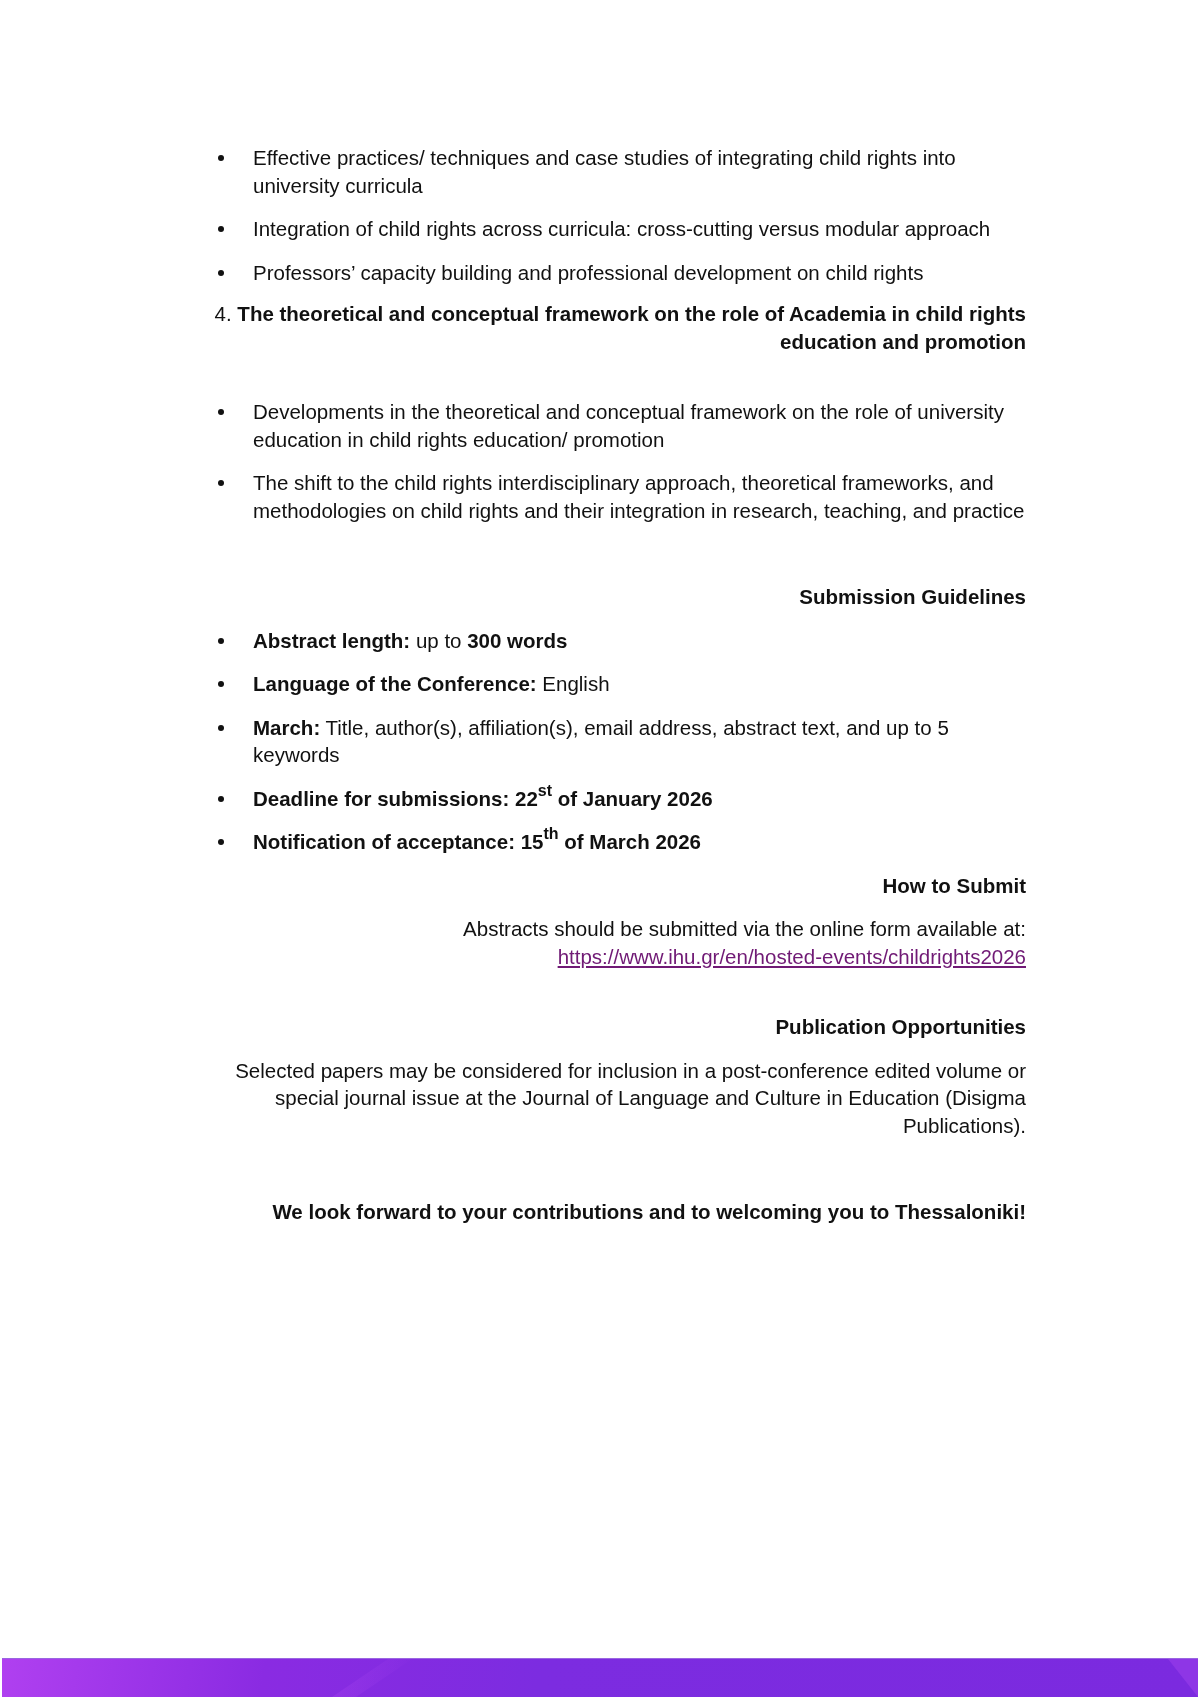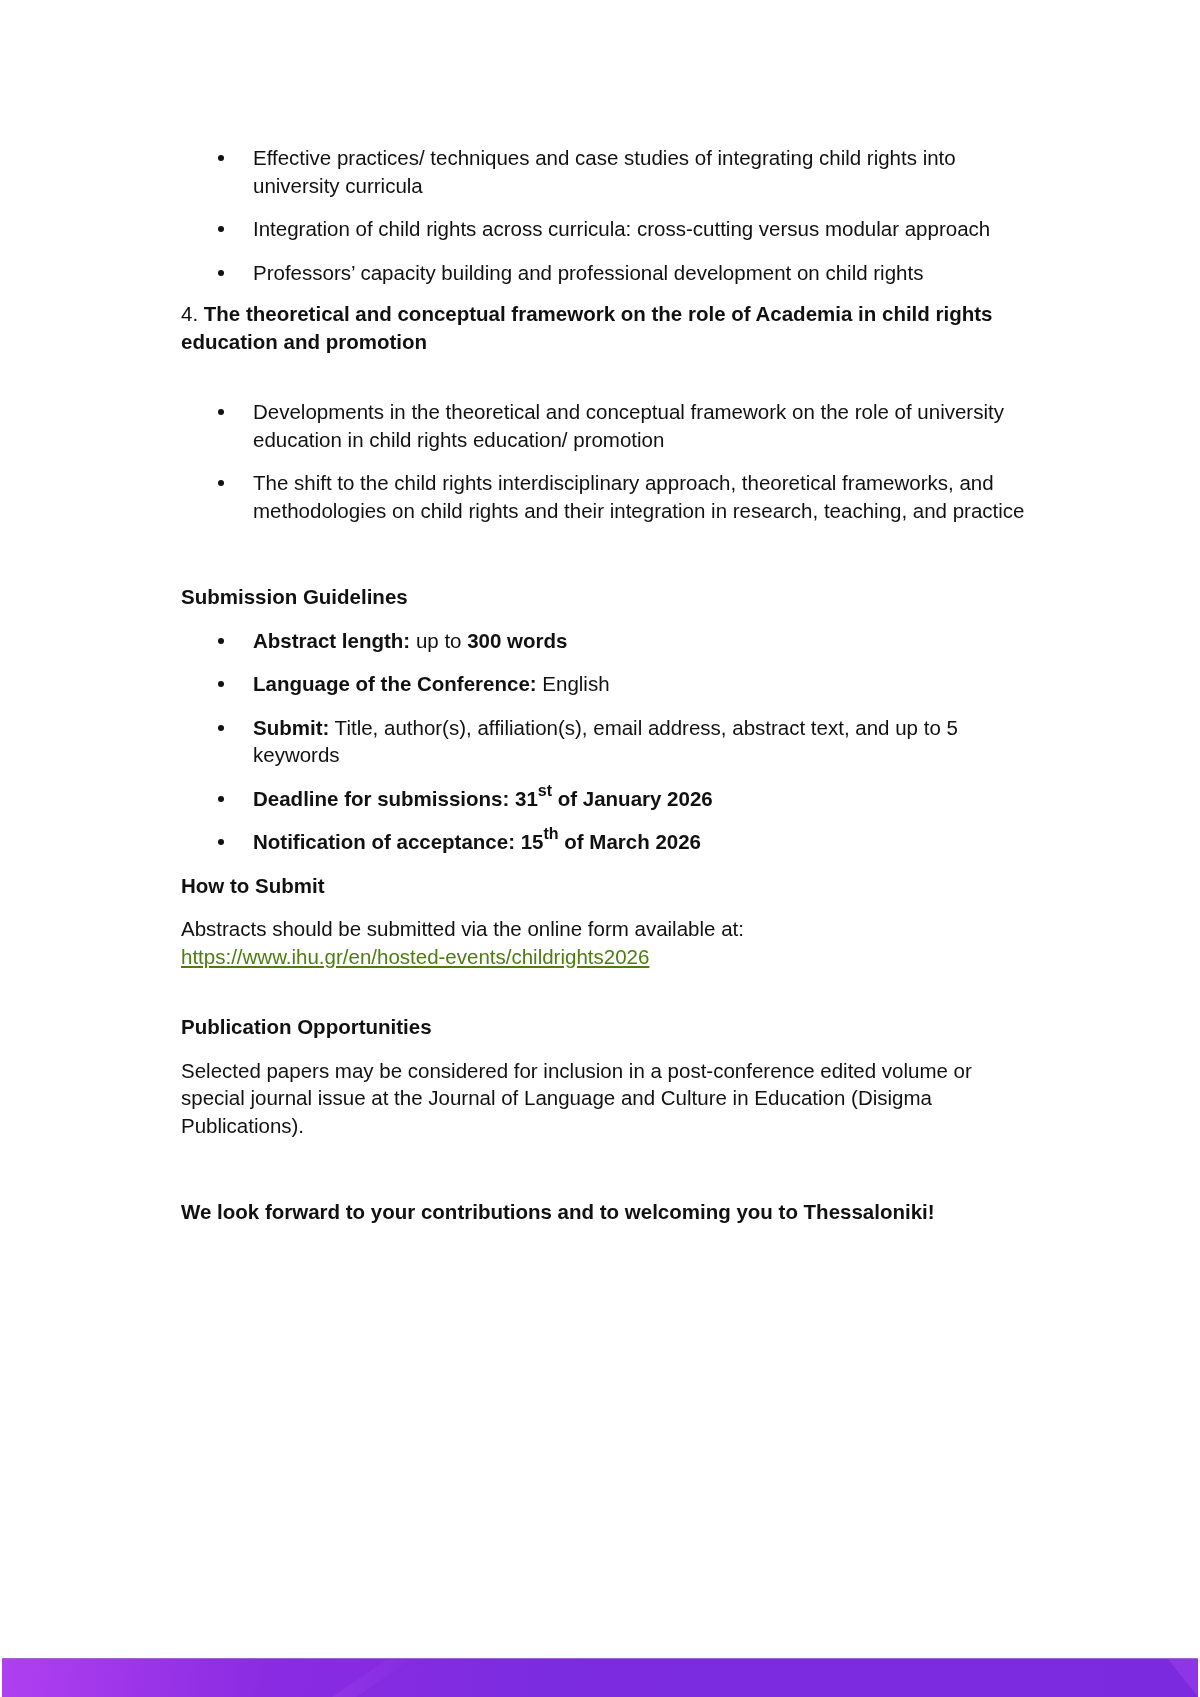--- a/index.html
+++ b/index.html
@@ -45,30 +45,30 @@
     }
     .heading-num {
       margin: 0;
       font-weight: normal;
     }
     .heading-num b { font-weight: bold; }
     .section-title {
       font-weight: bold;
       margin: 12px 0 16px 0;
     }
-    p { margin: 0; }
+    p { margin: 0; text-align: right; }
     sup {
       font-size: 16px;
       line-height: 0;
       position: relative;
       top: -2px;
       vertical-align: super;
     }
     a.link {
-      color: #4d7c0f;
+      color: #701a75;
       text-decoration: underline;
     }
     .footer-bar {
       position: absolute;
       left: 2px;
       right: 2px;
       top: 1658px;
       bottom: 0;
       background: linear-gradient(100deg, #b040f0 0%, #8a2be2 22%, #7c2ce0 45%, #7b2adf 100%);
       border-top: 1px solid #9a66e0;
@@ -116,24 +116,24 @@
   <p class="section-title">Submission Guidelines</p>
 
   <ul class="bullets">
     <li>
       <b>Abstract length:</b><span> up to </span><b>300 words</b>
     </li>
     <li>
       <b>Language of the Conference:</b><span> English</span>
     </li>
     <li>
-      <b>Submit:</b><span> Title, author(s), affiliation(s), email address, abstract text, and up to 5 keywords</span>
+      <b>March:</b><span> Title, author(s), affiliation(s), email address, abstract text, and up to 5 keywords</span>
     </li>
     <li>
-      <b><span>Deadline for submissions: 31</span><sup>st</sup><span> of January 2026</span></b>
+      <b><span>Deadline for submissions: 22</span><sup>st</sup><span> of January 2026</span></b>
     </li>
     <li style="">
       <b><span>Notification of acceptance: 15</span><sup>th</sup><span> of March 2026</span></b>
     </li>
   </ul>
 
   <p class="section-title">How to Submit</p>
 
   <p style="margin-bottom:43px;">
     <span>Abstracts should be submitted via the online form available at:</span><br>

